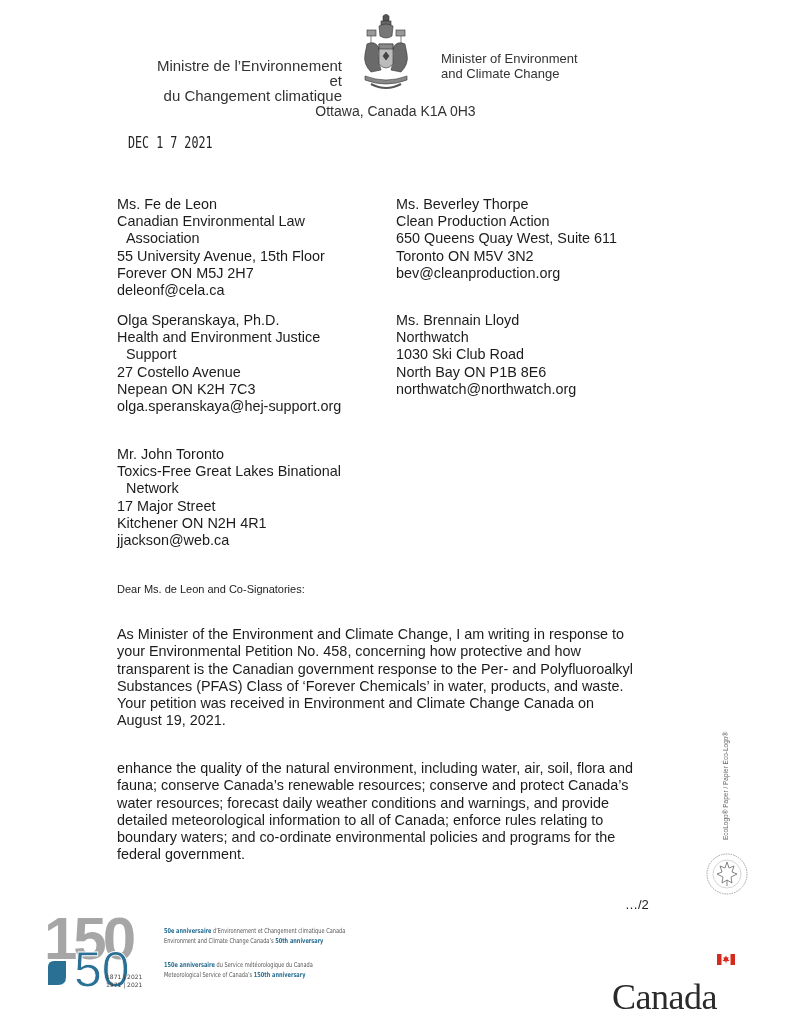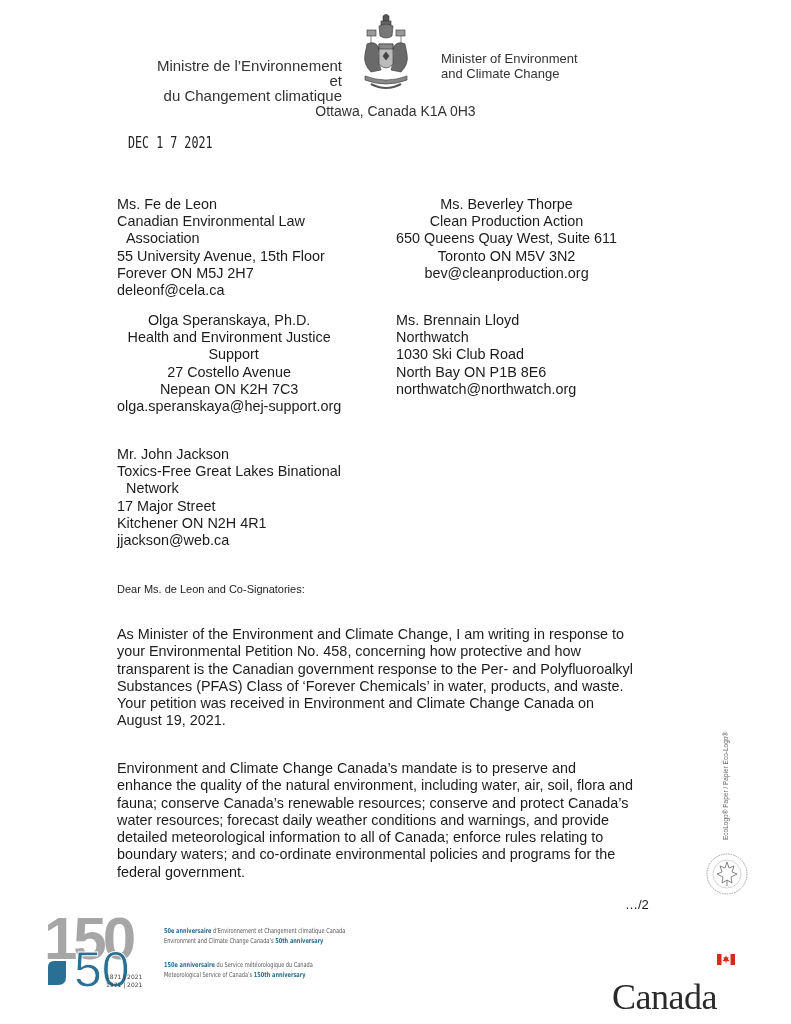--- a/index.html
+++ b/index.html
@@ -7,22 +7,22 @@
   .abs { position: absolute; }
   .hdr-fr { left: 150px; top: 58px; width: 192px; text-align: right; font-size: 15px; line-height: 15px; color: #333; }
   .hdr-en { left: 441px; top: 51px; width: 200px; text-align: left; font-size: 13px; line-height: 15px; color: #333; }
   .crest { left: 357px; top: 14px; width: 58px; height: 80px; }
   .ottawa { left: 0; width: 791px; top: 103px; text-align: center; font-size: 14px; color: #333; }
   .date { left: 128px; top: 134px; font-family: "DejaVu Sans Mono", monospace; font-size: 15px; letter-spacing: 0px; color: #222; transform: scaleX(0.78); transform-origin: left top; }
   .addr { font-size: 14.4px; line-height: 17.2px; color: #1c1c1c; }
   .addr div { white-space: nowrap; }
   .indent { padding-left: 9px; }
   .a1 { left: 117px; top: 196px; }
-  .a2 { left: 396px; top: 196px; text-align: center; }
-  .a3 { left: 117px; top: 312px; text-align: center; }
+  .a2 { left: 396px; top: 196px; }
+  .a3 { left: 117px; top: 312px; }
   .a4 { left: 396px; top: 312px; }
   .a5 { left: 117px; top: 446px; }
   .salut { left: 117px; top: 583px; font-size: 11px; }
   .para { left: 117px; width: 575px; font-size: 14.4px; line-height: 17.3px; }
   .p1 { top: 626px; }
   .p2 { top: 760px; }
   .para span { display: block; white-space: nowrap; }
   .pagecont { left: 625px; top: 897px; font-size: 13px; color: #222; }
   .canada { left: 612px; top: 948px; font-family: "Liberation Serif", serif; font-size: 36px; color: #2a2a2a; letter-spacing: -0.5px; margin-top: 28px; }
   .flag { left: 717px; top: 951px; width: 18px; height: 11px; }
@@ -101,41 +101,40 @@
 
 <div class="abs addr a4">
   <div>Ms. Brennain Lloyd</div>
   <div>Northwatch</div>
   <div>1030 Ski Club Road</div>
   <div>North Bay ON  P1B 8E6</div>
   <div>northwatch@northwatch.org</div>
 </div>
 
 <div class="abs addr a5">
-  <div>Mr. John Jackson</div>
+  <div>Mr. John Toronto</div>
   <div>Toxics-Free Great Lakes Binational</div>
   <div class="indent">Network</div>
   <div>17 Major Street</div>
   <div>Kitchener ON  N2H 4R1</div>
   <div>jjackson@web.ca</div>
 </div>
 
 <div class="abs salut">Dear Ms. de Leon and Co-Signatories:</div>
 
 <div class="abs para p1">
   <span>As Minister of the Environment and Climate Change, I am writing in response to</span>
   <span>your Environmental Petition No. 458, concerning how protective and how</span>
   <span>transparent is the Canadian government response to the Per- and Polyfluoroalkyl</span>
   <span>Substances (PFAS) Class of ‘Forever Chemicals’ in water, products, and waste.</span>
   <span>Your petition was received in Environment and Climate Change Canada on</span>
   <span>August 19, 2021.</span>
 </div>
 
 <div class="abs para p2">
-  <span>Environment and Climate Change Canada’s mandate is to preserve and</span>
   <span>enhance the quality of the natural environment, including water, air, soil, flora and</span>
   <span>fauna; conserve Canada’s renewable resources; conserve and protect Canada’s</span>
   <span>water resources; forecast daily weather conditions and warnings, and provide</span>
   <span>detailed meteorological information to all of Canada; enforce rules relating to</span>
   <span>boundary waters; and co-ordinate environmental policies and programs for the</span>
   <span>federal government.</span>
 </div>
 
 <div class="abs eco-text">
   <span>EcoLogo® Paper / Papier Éco-Logo®</span>

